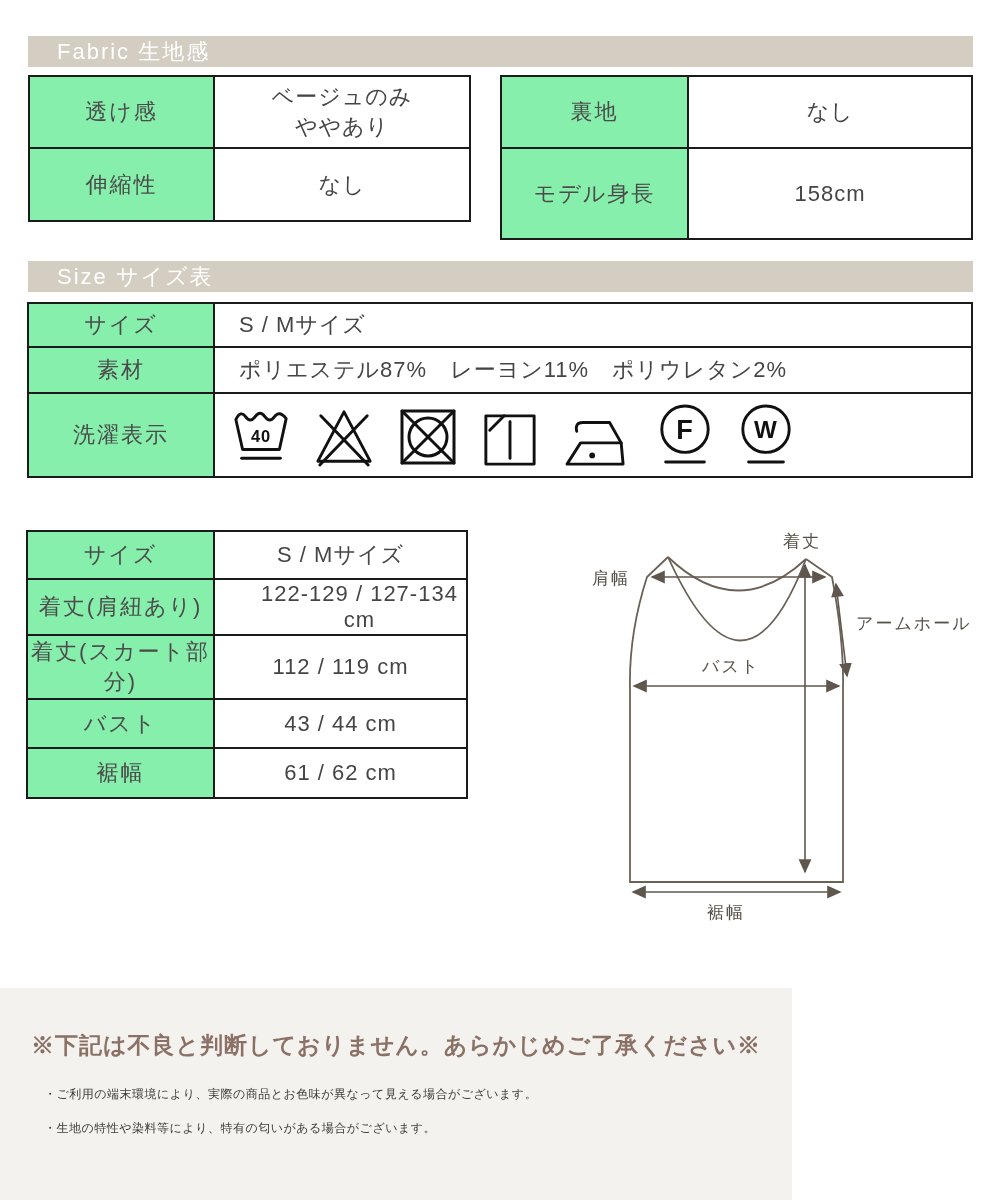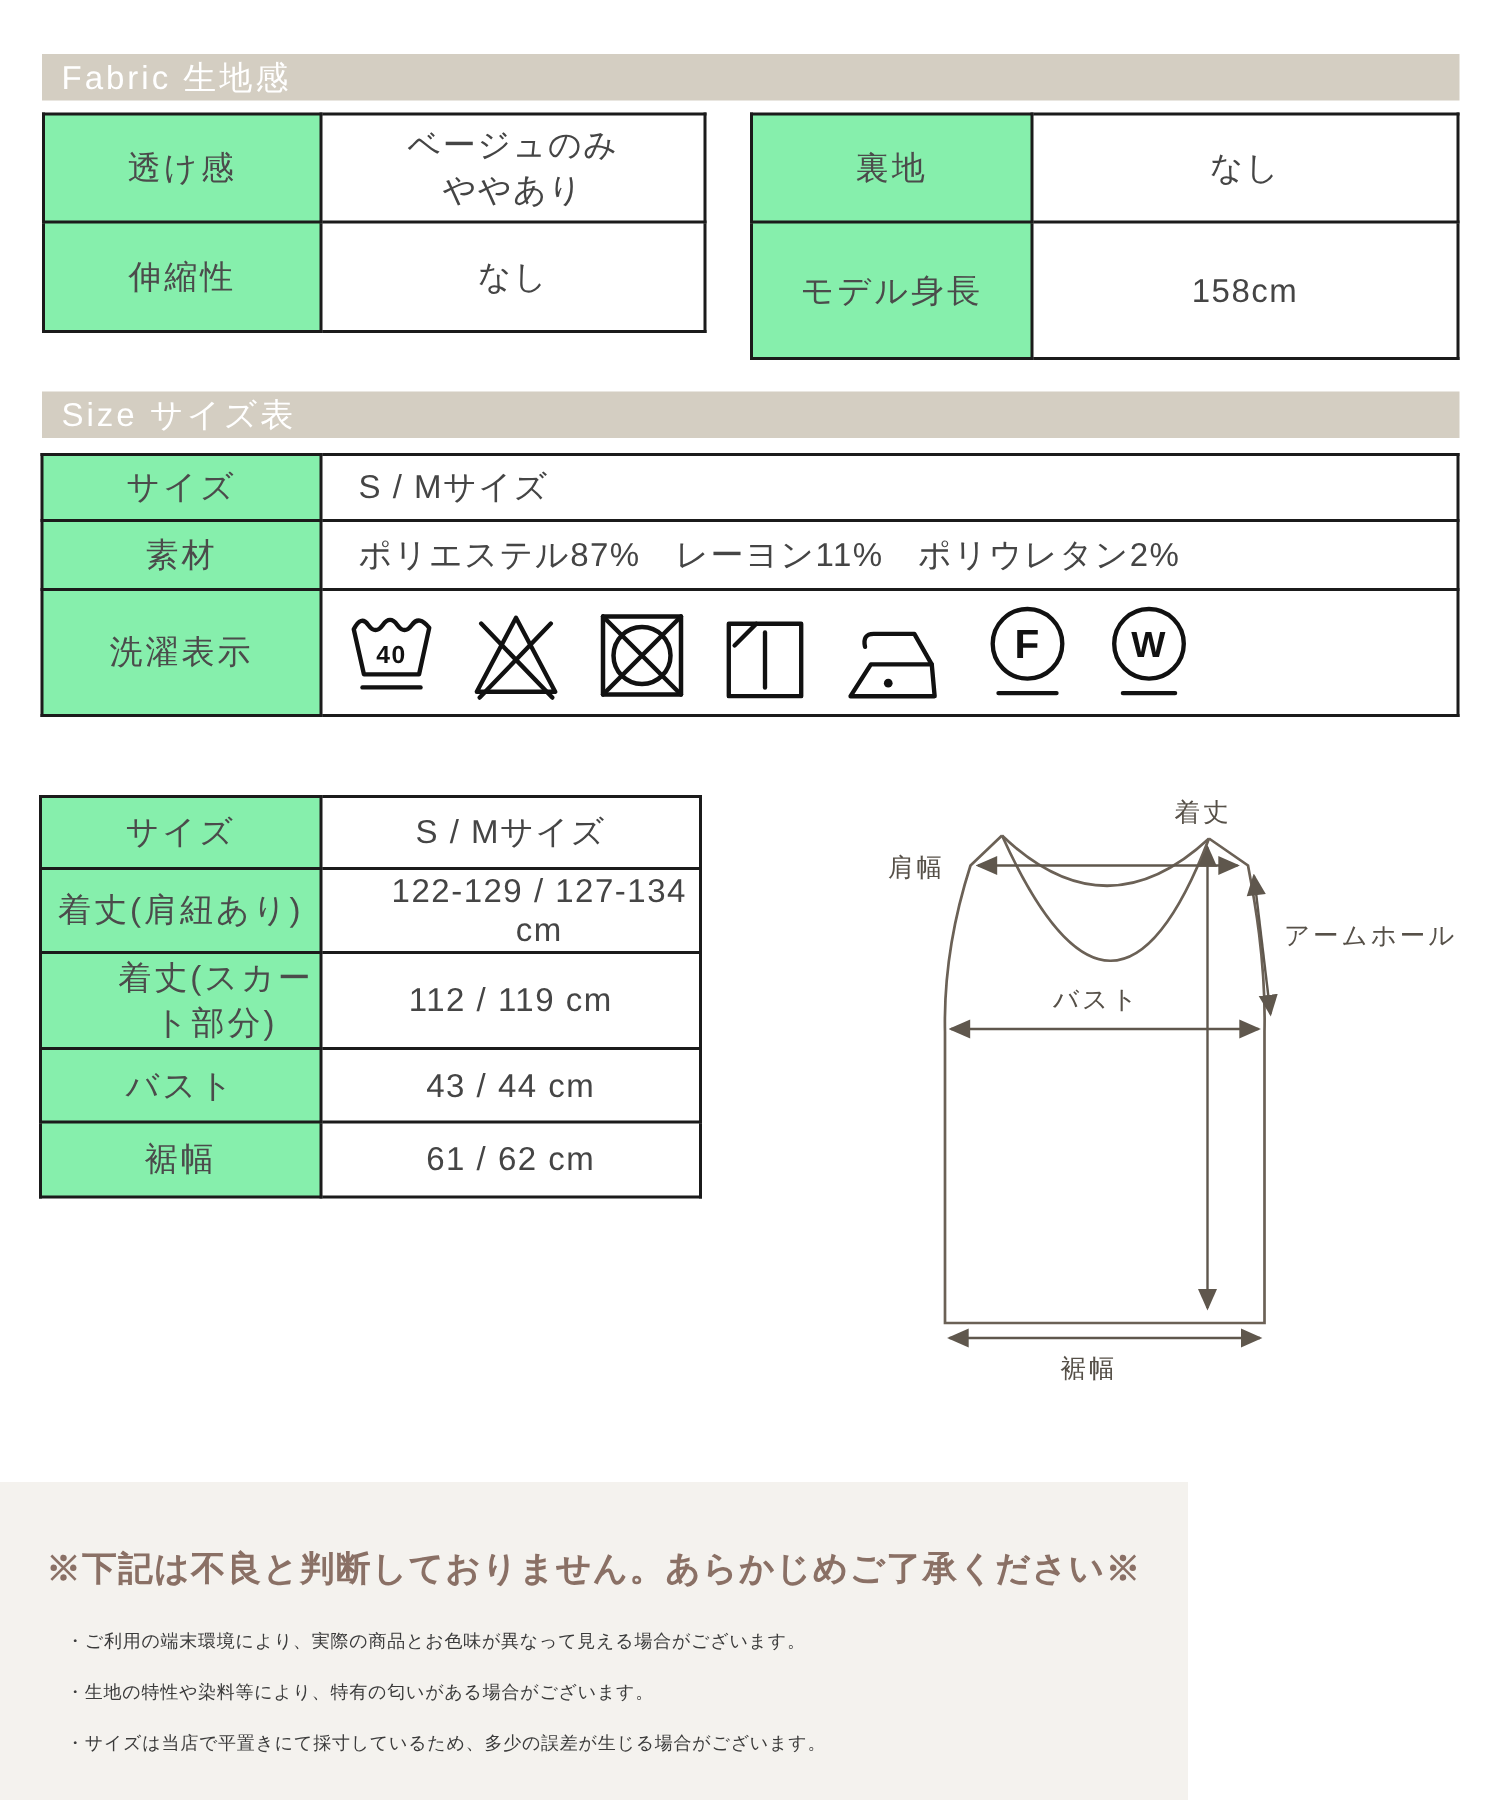--- a/index.html
+++ b/index.html
@@ -1,29 +1,29 @@
 <!DOCTYPE html>
 <html lang="ja"><head>
 <meta charset="utf-8">
 <style>
   html,body{margin:0;padding:0;background:#ffffff;}
   .page{position:relative;width:1000px;height:1200px;background:#ffffff;overflow:hidden;
         font-family:"Liberation Sans",sans-serif;}
   
   .bar{position:absolute;left:28px;width:945px;height:31px;background:#d4cec2;
        display:flex;align-items:center;}
-  .bar span{color:#ffffff;font-size:22px;letter-spacing:2px;padding-left:13px;}
+  .bar span{color:#ffffff;font-size:22px;letter-spacing:2px;padding-left:29px;}
   
   table.tbl{position:absolute;border-collapse:collapse;table-layout:fixed;}
   .tbl th,.tbl td{border:2px solid #1b1b1b;font-weight:normal;vertical-align:middle;}
   .tbl th{background:#86efac;color:#4b4b4b;font-size:22px;letter-spacing:2px;text-align:center;}
   .tbl td{background:#ffffff;color:#454545;font-size:22px;letter-spacing:1px;text-align:center;}
   td.pre{white-space:pre-line;line-height:1.35;}
   td.left{text-align:left;padding-left:24px;}
-  .fs20{font-size:20px;} .fs19{font-size:19px;padding-left:39px;} .fs17{font-size:17px;letter-spacing:1px;padding-left:48px;}
+  .fs20{font-size:20px;} .fs19{font-size:19px;padding-left:39px;} .fs17{font-size:17px;letter-spacing:1px;}
   
   .licons{display:flex;align-items:flex-end;gap:23px;padding-left:15px;}
   .licons svg{flex:0 0 auto;}
   .lic{stroke:#111111;stroke-width:3;fill:none;stroke-linejoin:round;stroke-linecap:round;}
   .licT{fill:#111111;font-family:"Liberation Sans",sans-serif;font-weight:bold;}
   
   .diagram{position:absolute;left:540px;top:520px;}
   .gline{stroke:#6b6156;stroke-width:1.8;fill:none;}
   .garrow{stroke:#5f574d;stroke-width:1.6;fill:none;}
   .glabel{fill:#565048;font-size:17px;letter-spacing:2px;font-family:"Liberation Sans",sans-serif;}
@@ -203,17 +203,16 @@
     <text class="glabel" x="316" y="109" font-size="16" letter-spacing="3">アームホール</text>
     <text class="glabel" x="162" y="152">バスト</text>
     <text class="glabel" x="167" y="398">裾幅</text>
   </svg>
 
   <div class="notice">
     <div class="notice-title">※下記は不良と判断しておりません。あらかじめご了承ください※</div>
     <div class="notice-bullets">
       <div>・ご利用の端末環境により、実際の商品とお色味が異なって見える場合がございます。</div>
       <div>・生地の特性や染料等により、特有の匂いがある場合がございます。</div>
-      <div>・サイズは当店で平置きにて採寸しているため、多少の誤差が生じる場合がございます。</div>
     </div>
   </div>
 
 </div>
 
 </body></html>

